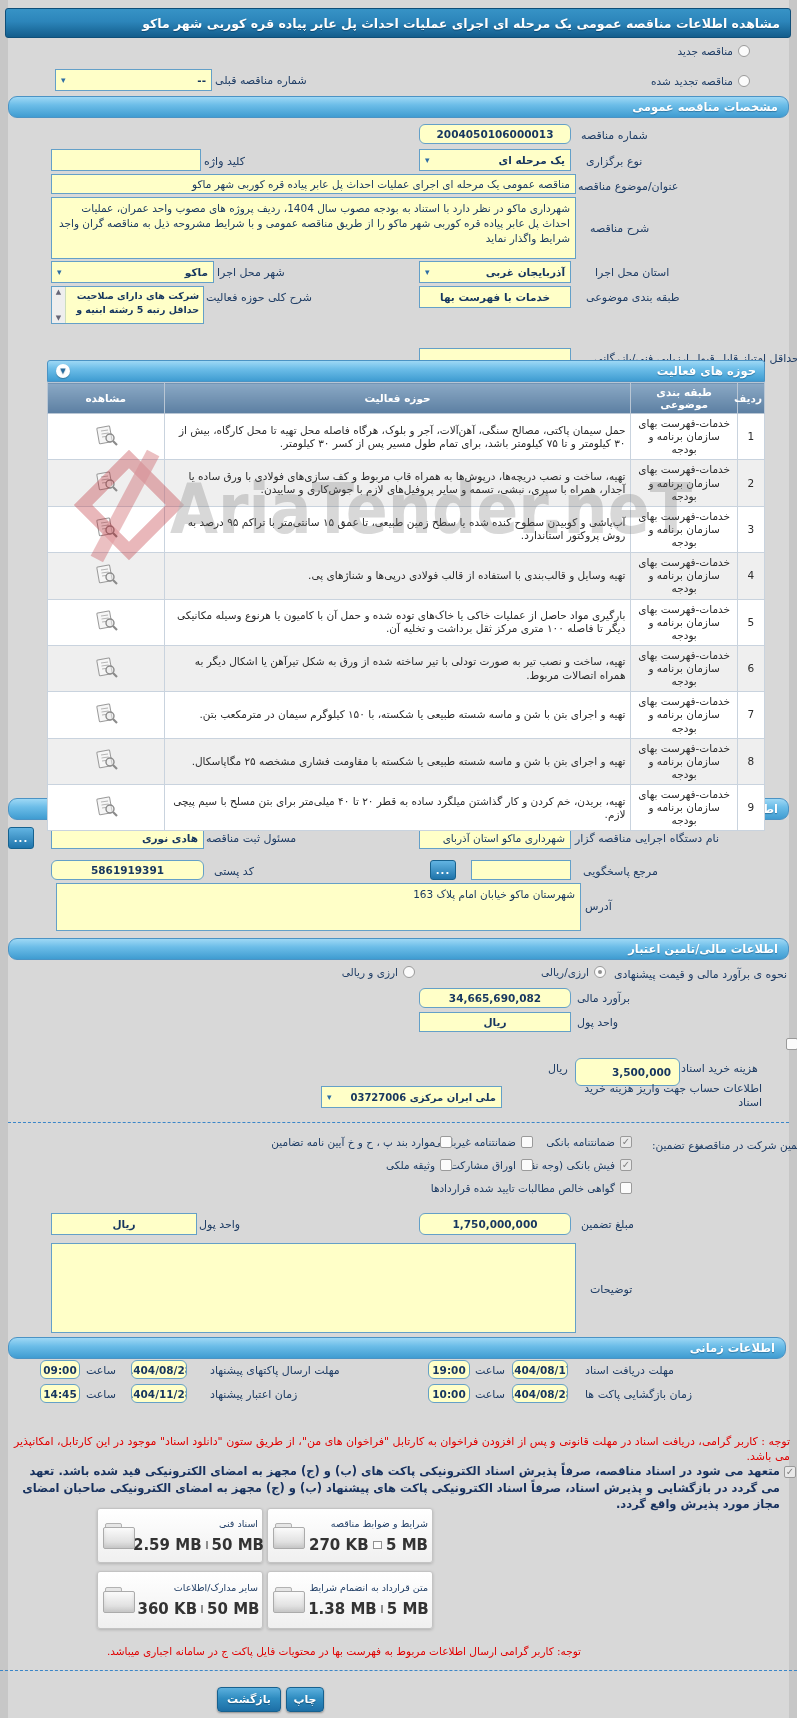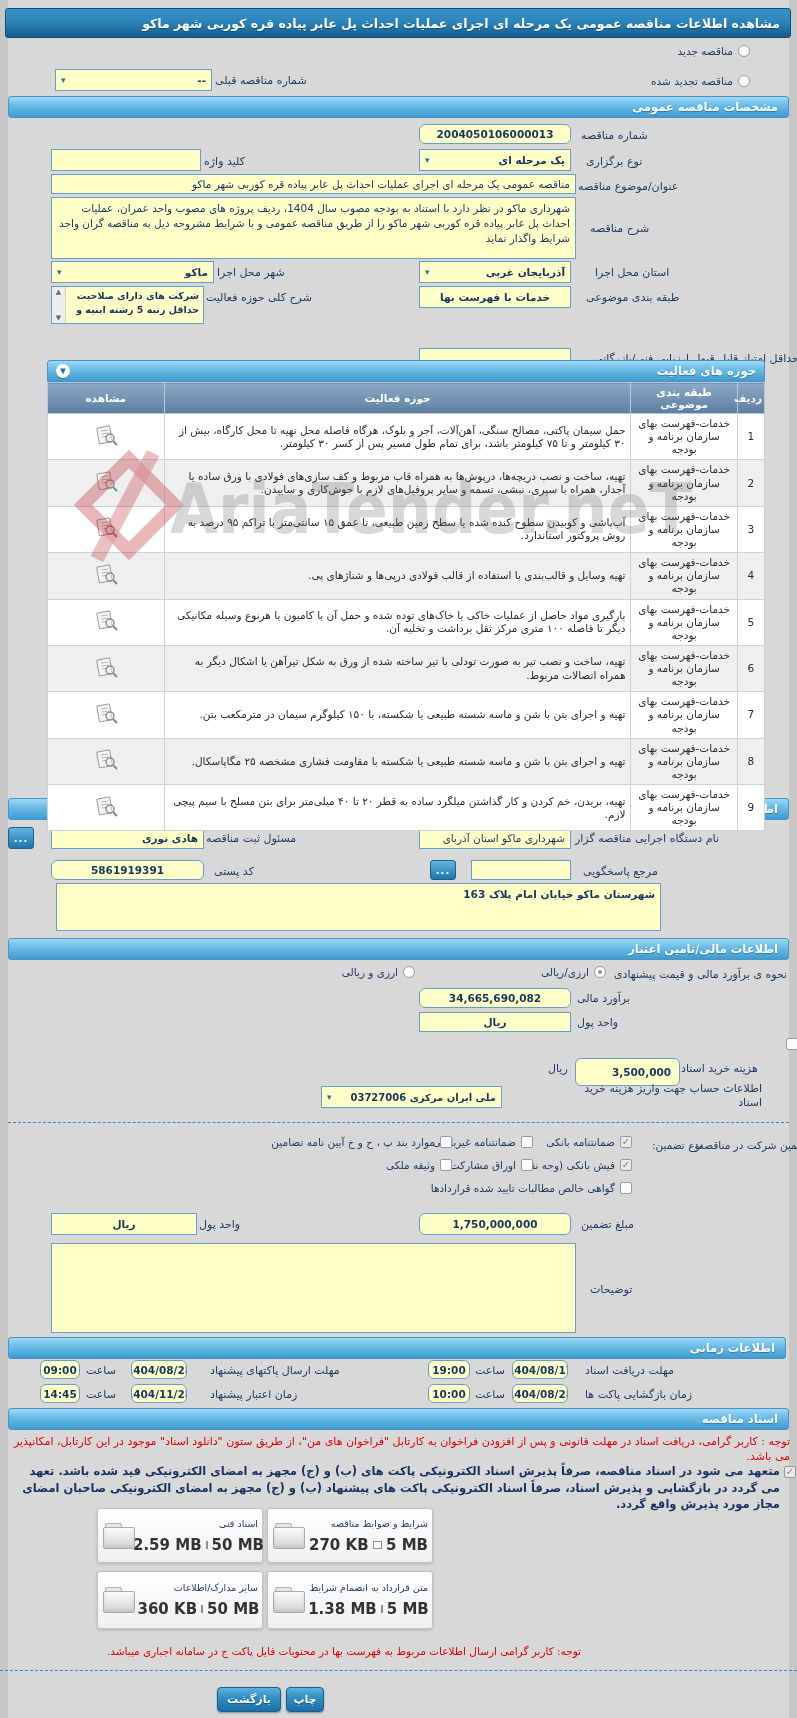--- a/index.html
+++ b/index.html
@@ -4,21 +4,21 @@
 <style>
   html,body{margin:0;padding:0;}
   body{font-family:"DejaVu Sans",sans-serif;background:#cfcfcf;}
   .page{position:relative;width:797px;height:1718px;margin:0 auto;background:#d8d8d8;overflow:hidden;direction:rtl;}
   .estrip{position:absolute;top:0;bottom:0;width:8px;background:#c7c7c7;z-index:0;}
   .abs{position:absolute;box-sizing:border-box;}
   .titlebar{position:absolute;left:5px;top:8px;width:786px;height:30px;box-sizing:border-box;
     background:linear-gradient(#3793c6 0%,#2c85ba 45%,#135d8c 100%);border:1px solid #0f4f79;border-radius:3px;
     color:#fff;font-weight:bold;font-size:12.5px;display:flex;align-items:center;padding:0 10px;white-space:nowrap;overflow:hidden;text-shadow:0 1px 1px rgba(0,40,70,.5);}
   .hdr{position:absolute;height:22px;box-sizing:border-box;background:linear-gradient(#9ed8f5 0%,#6cbde8 40%,#3f9cd1 100%);
-    border:1px solid #4b93c4;border-radius:3px;color:#fff;font-weight:bold;font-size:11.5px;display:flex;align-items:center;
+    border:1px solid #4b93c4;border-radius:9px;color:#fff;font-weight:bold;font-size:11.5px;display:flex;align-items:center;
     padding:0 10px;text-shadow:0 1px 1px rgba(0,60,100,.45);}
   .lbl{position:absolute;color:#1e3c64;font-size:11px;white-space:nowrap;line-height:1.2;}
   .lblw{position:absolute;color:#1e3c64;font-size:11px;text-align:right;line-height:1.3;}
   .inp{position:absolute;box-sizing:border-box;background:#ffffc8;border:1px solid #64a0c8;color:#16365f;
     font-weight:bold;font-size:10.5px;display:flex;align-items:center;justify-content:center;overflow:hidden;white-space:nowrap;}
   .inp.ra{justify-content:flex-start;padding:0 5px;}
   .inp.ltr{direction:ltr;border-radius:6px;}
   .txa{position:absolute;box-sizing:border-box;background:#ffffc8;border:1px solid #64a0c8;color:#16365f;
     font-size:10.5px;padding:3px 5px;text-align:right;line-height:1.45;overflow:hidden;}
   .sel{position:absolute;box-sizing:border-box;background:#ffffc8;border:1px solid #64a0c8;color:#16365f;font-weight:bold;
@@ -287,21 +287,21 @@
   <div class="inp ra" style="left:51px;top:827px;width:153px;height:22px;">هادی نوری</div>
   <div class="btn3" style="left:8px;top:827px;width:26px;height:22px;">...</div>
 
   <div class="lbl" style="left:583px;top:865px;">مرجع پاسخگویی</div>
   <div class="inp" style="left:471px;top:860px;width:100px;height:20px;"></div>
   <div class="btn3" style="left:430px;top:860px;width:26px;height:20px;">...</div>
   <div class="lbl" style="left:214px;top:865px;">کد پستی</div>
   <div class="inp ltr" style="left:51px;top:860px;width:153px;height:20px;">5861919391</div>
 
   <div class="lbl" style="left:585px;top:900px;">آدرس</div>
-  <div class="txa" style="left:56px;top:883px;width:605px;height:48px;font-weight:bold;">شهرستان ماکو خیابان امام پلاک 163</div>
+  <div class="txa" style="left:56px;top:883px;width:525px;height:48px;font-weight:normal;">شهرستان ماکو خیابان امام پلاک 163</div>
 
   <div class="hdr" style="left:8px;top:938px;width:781px;">اطلاعات مالی/تامین اعتبار</div>
 
   <div class="lbl" style="left:614px;top:968px;">نحوه ی برآورد مالی و قیمت پیشنهادی</div>
   <div class="hgroup" style="right:191px;top:966px;">
     <span class="rd on"></span>
     <span class="cap">ارزی/ریالی</span>
   </div>
   <div class="hgroup" style="right:382px;top:966px;">
     <span class="rd"></span>
@@ -381,21 +381,20 @@
 
   <div class="lbl" style="left:585px;top:1388px;">زمان بازگشایی پاکت ها</div>
   <div class="inp ltr" style="left:512px;top:1384px;width:56px;height:19px;">1404/08/28</div>
   <div class="lbl" style="left:475px;top:1388px;">ساعت</div>
   <div class="inp ltr" style="left:428px;top:1384px;width:42px;height:19px;">10:00</div>
   <div class="lbl" style="left:210px;top:1388px;">زمان اعتبار پیشنهاد</div>
   <div class="inp ltr" style="left:131px;top:1384px;width:56px;height:19px;">1404/11/28</div>
   <div class="lbl" style="left:86px;top:1388px;">ساعت</div>
   <div class="inp ltr" style="left:40px;top:1384px;width:40px;height:19px;">14:45</div>
 
-  <div class="hdr" style="left:8px;top:1408px;width:781px;">اسناد مناقصه</div>
 
   <div class="notice" style="left:8px;top:1434px;width:782px;">توجه : کاربر گرامی، دریافت اسناد در مهلت قانونی و پس از افزودن فراخوان به کارتابل "فراخوان های من"، از طریق ستون "دانلود اسناد" موجود در این کارتابل، امکانپذیر می باشد.</div>
 
   <span class="cb on abs" style="left:784px;top:1466px;">✓</span>
   <div class="pledge" style="left:8px;top:1463px;width:772px;">متعهد می شود در اسناد مناقصه، صرفاً پذیرش اسناد الکترونیکی پاکت های (ب) و (ج) مجهز به امضای الکترونیکی قید شده باشد. تعهد می گردد در بازگشایی و پذیرش اسناد، صرفاً اسناد الکترونیکی پاکت های پیشنهاد (ب) و (ج) مجهز به امضای الکترونیکی صاحبان امضای مجاز مورد پذیرش واقع گردد.</div>
 
   <div class="fbox" style="left:267px;top:1508px;width:166px;height:55px;">
     <span class="folder">
         <span class="f1"></span>
         <span class="f2"></span>

